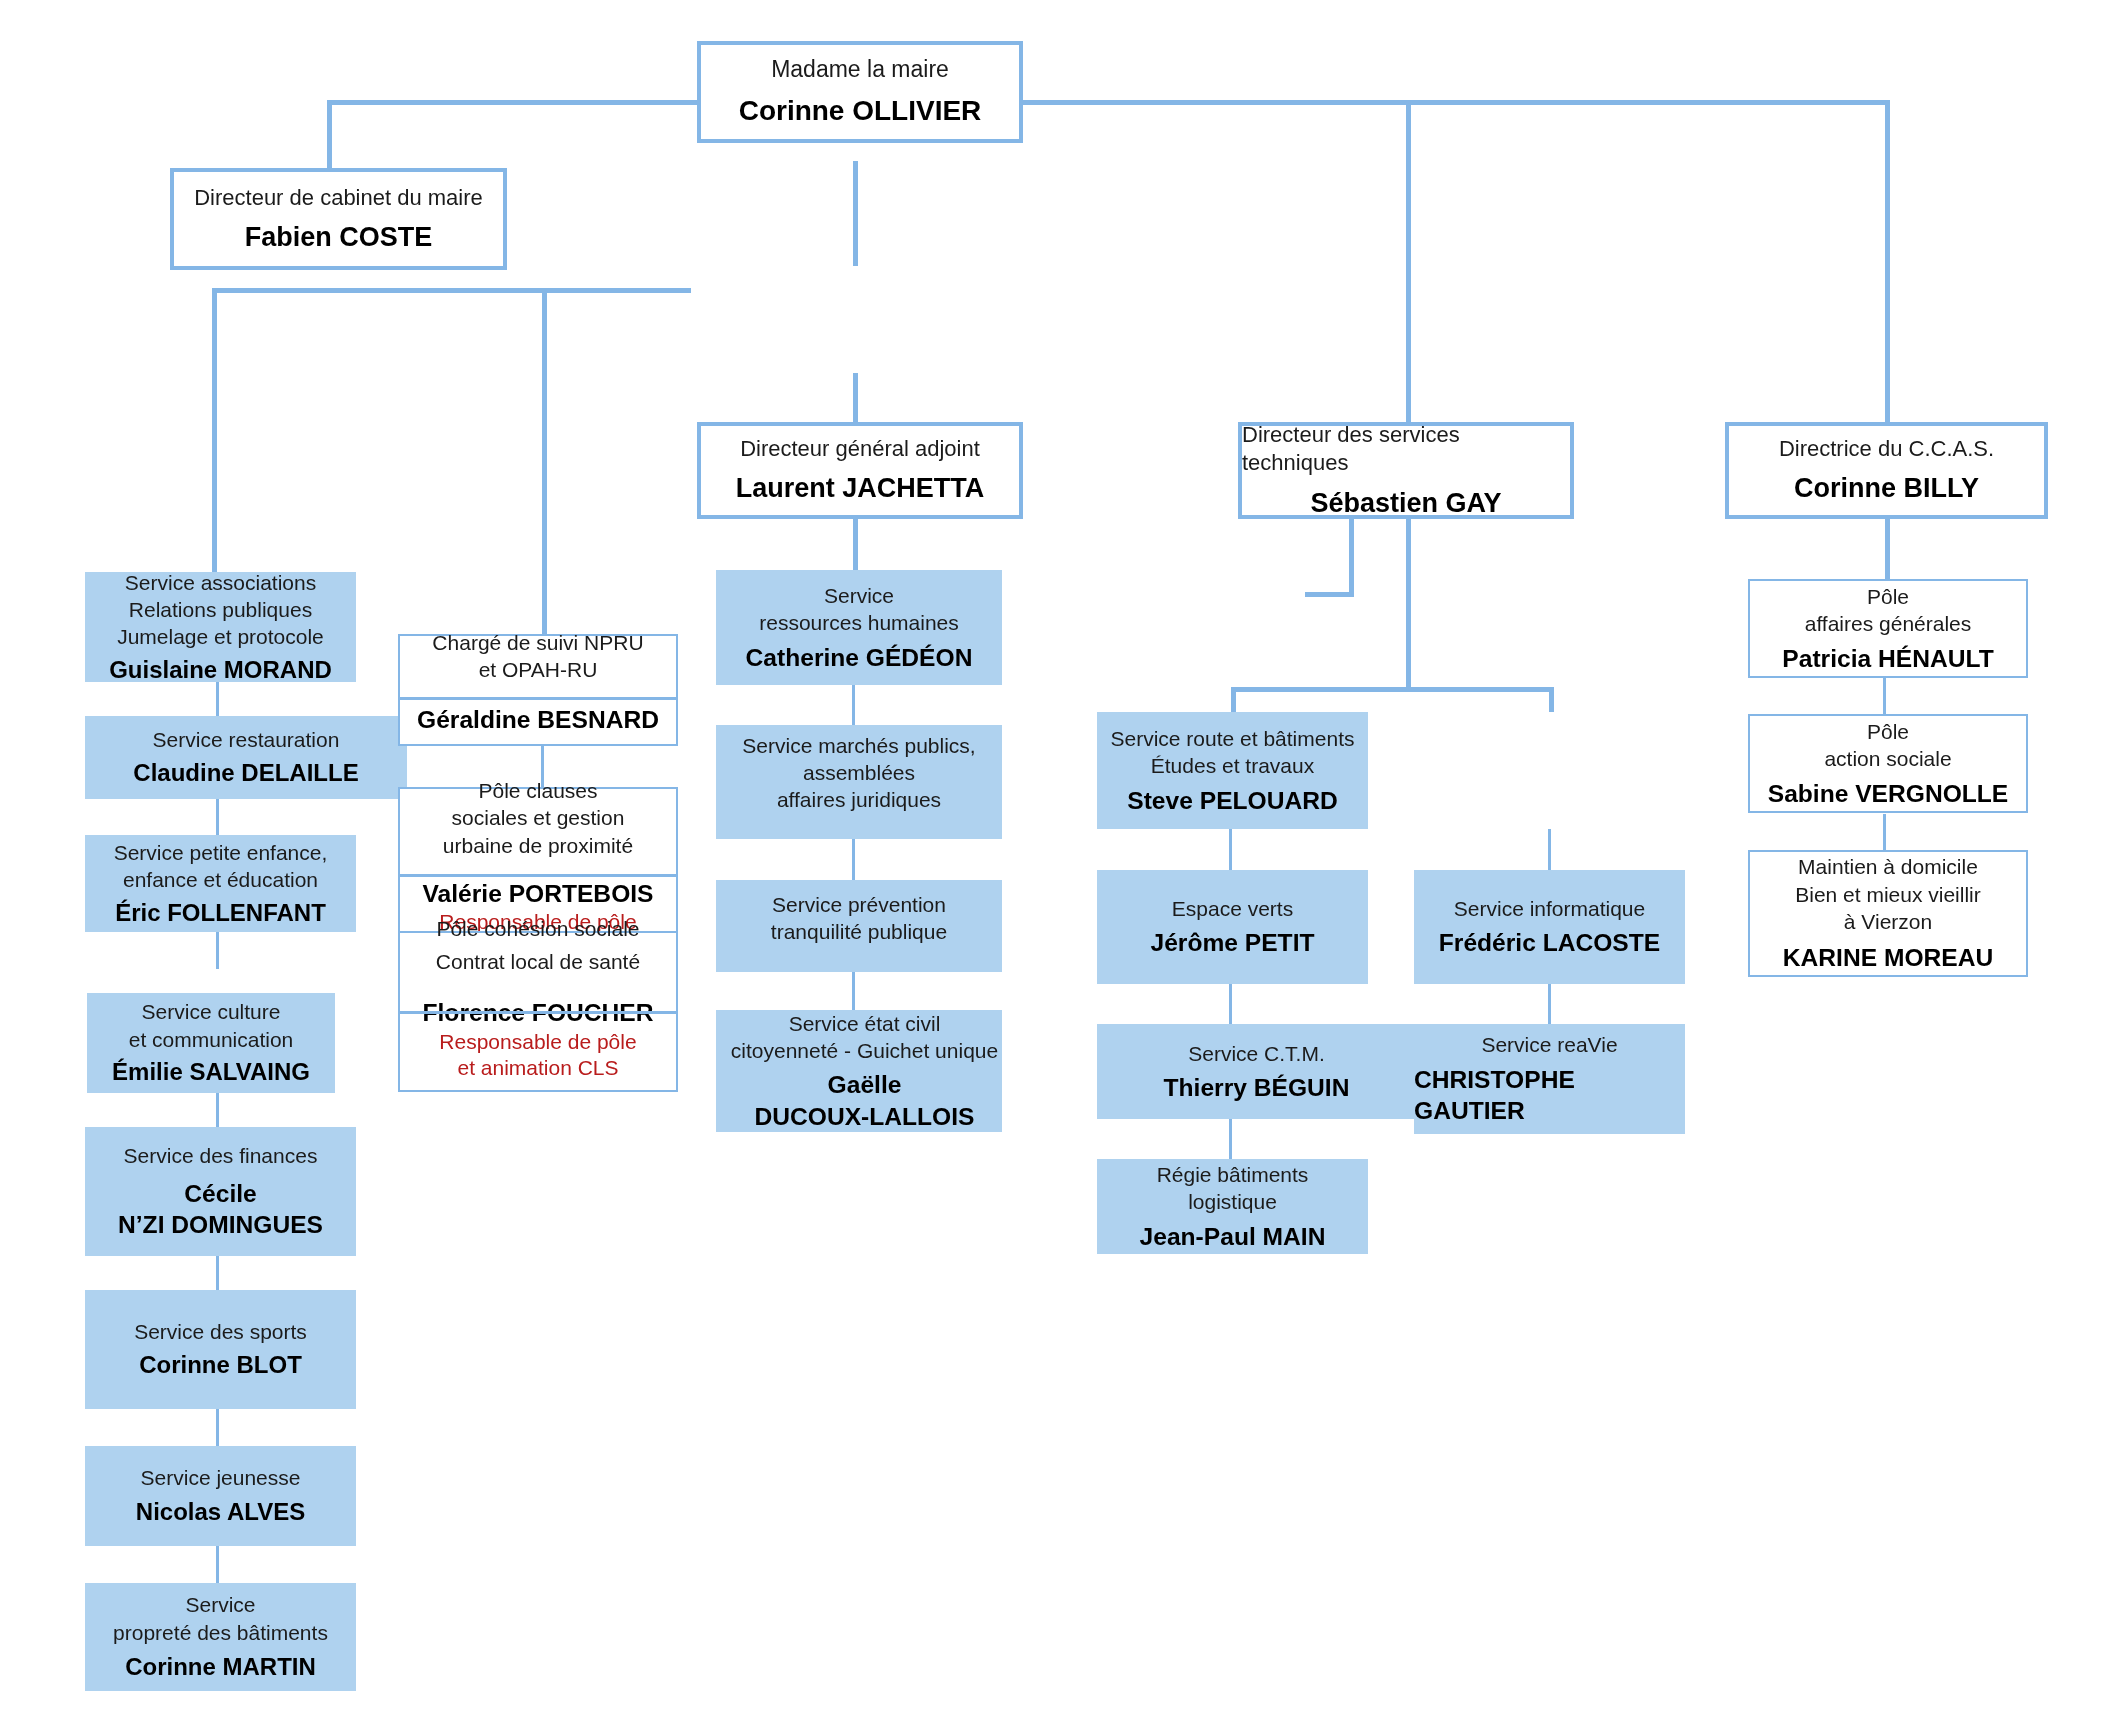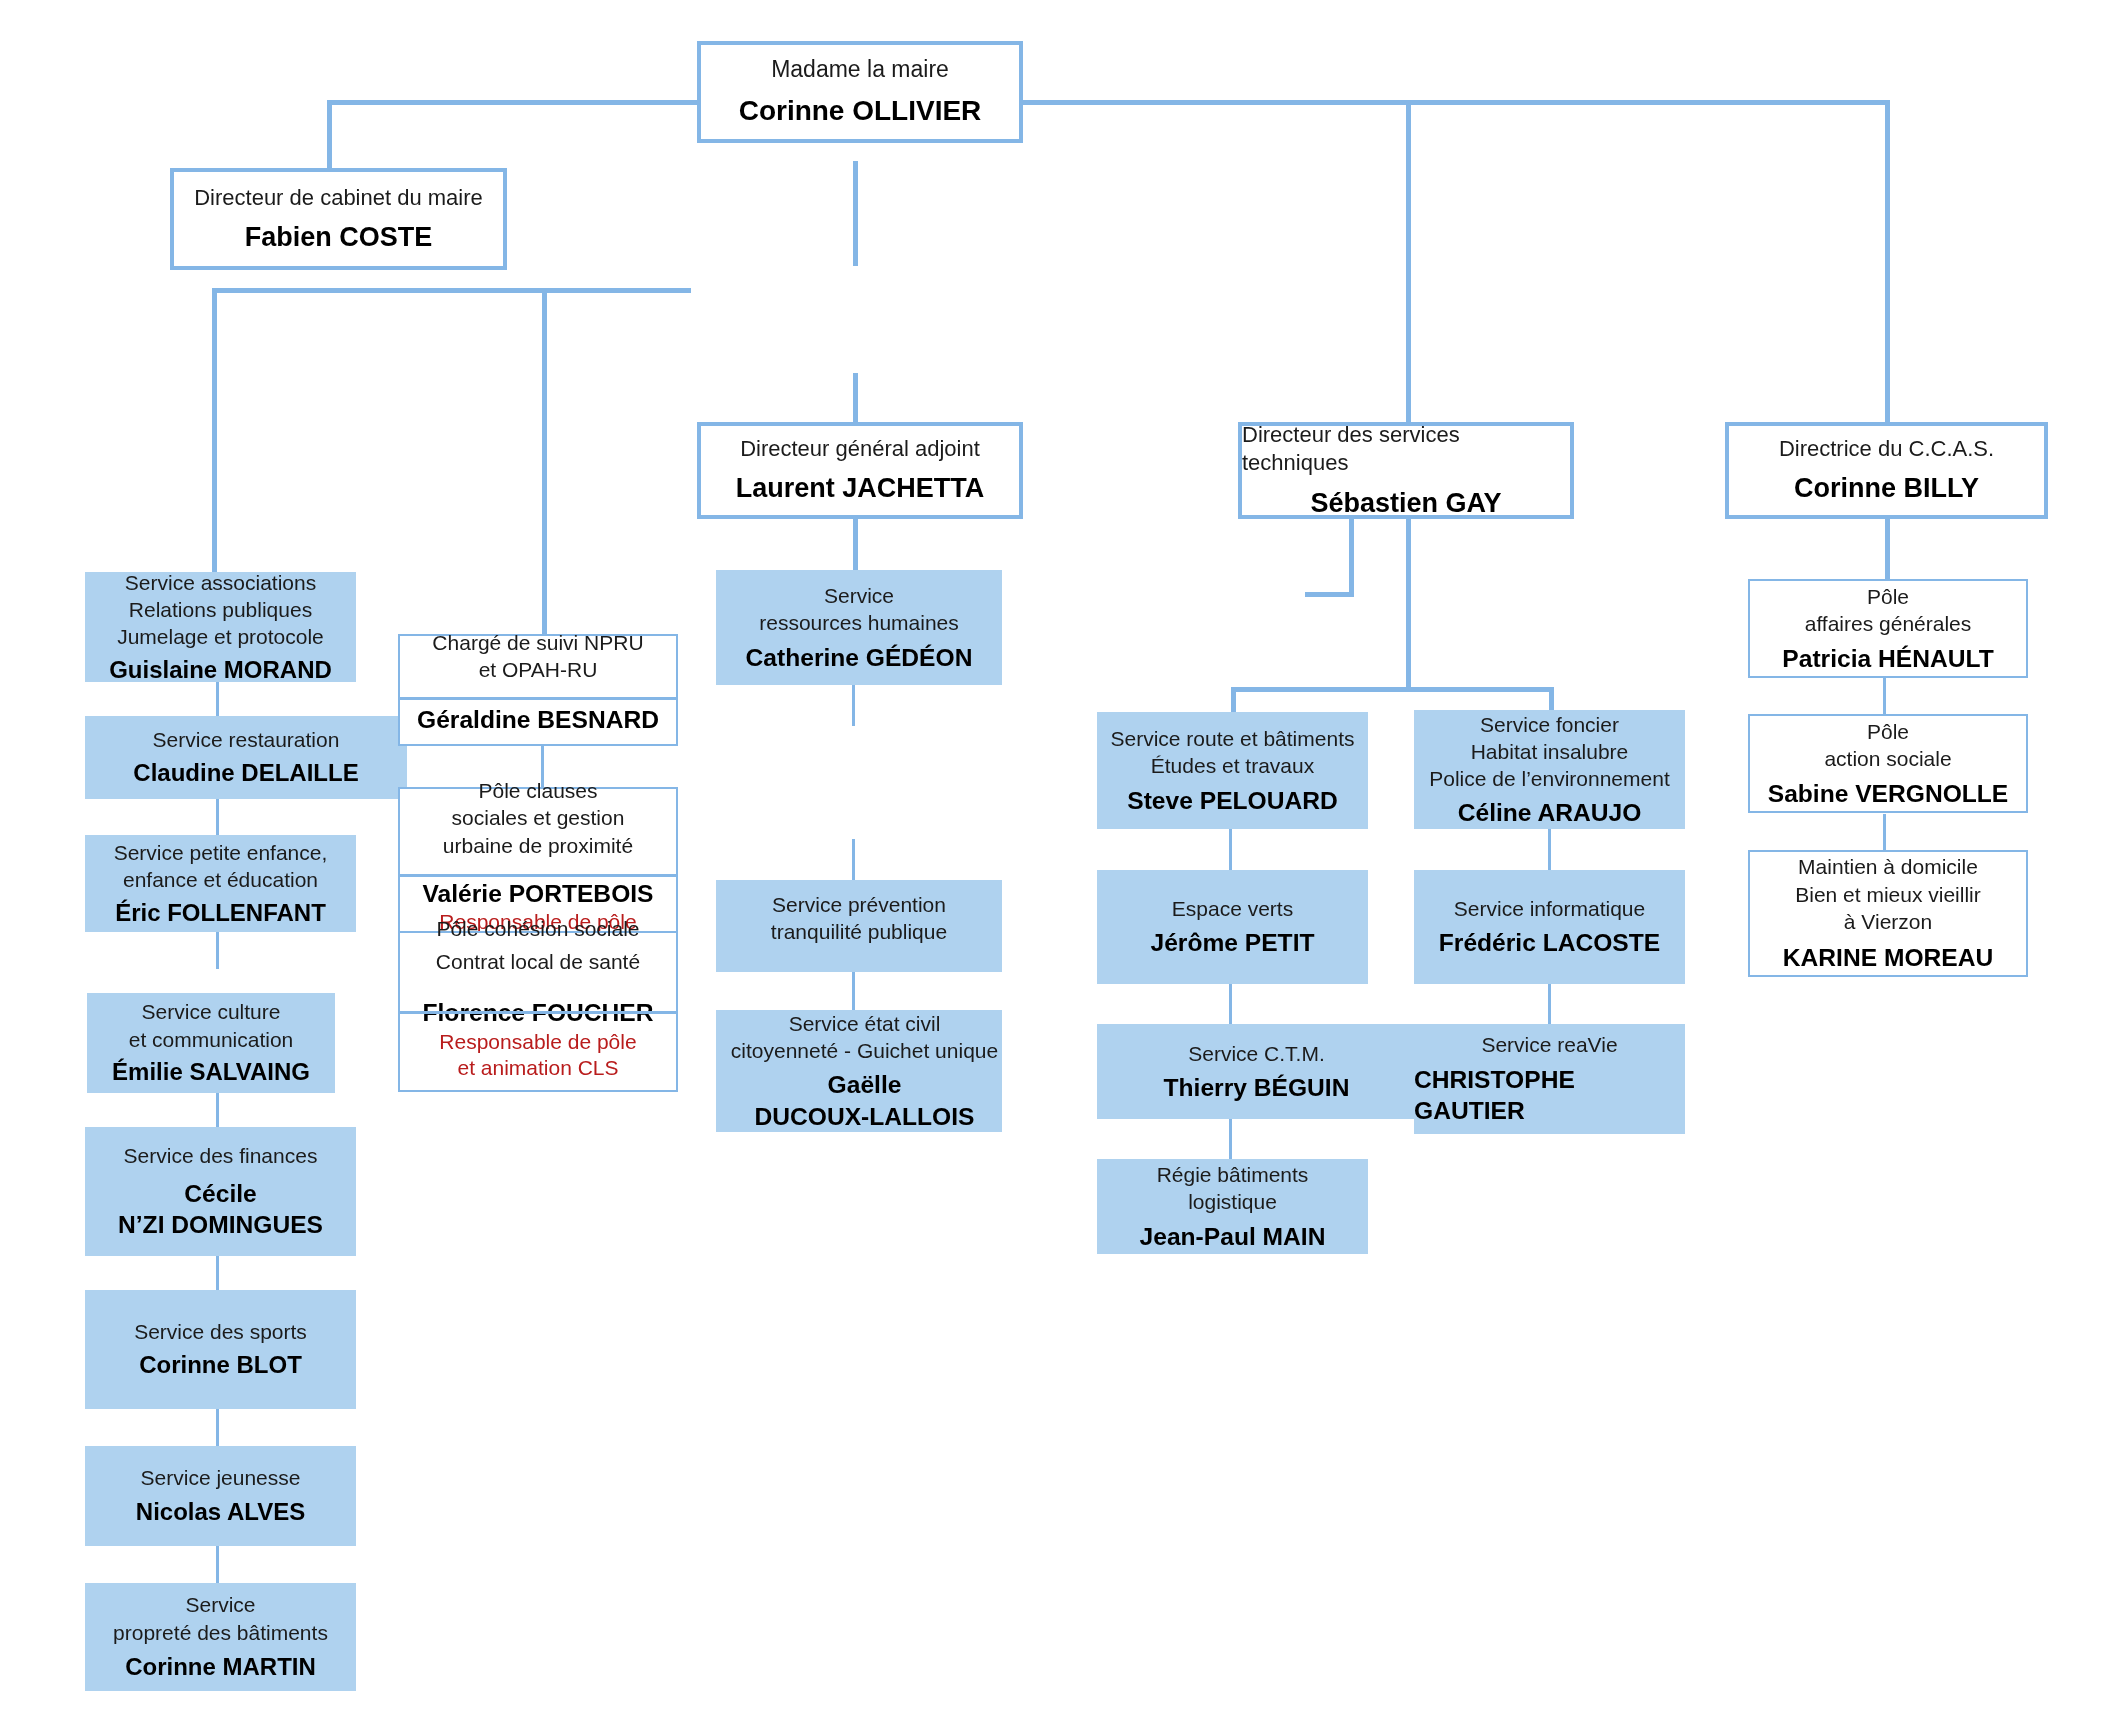--- a/index.html
+++ b/index.html
@@ -182,20 +182,25 @@
     <div class="sub" style="font-size:21px;">Responsable de pôle</div>
     <div class="sub" style="font-size:21px;">et animation CLS</div>
   </div>
 
   <div class="node fill" style="left:716px;top:570px;width:286px;height:115px;">
     <div class="ttl" style="font-size:21px;">Service</div>
     <div class="ttl" style="font-size:21px;">ressources humaines</div>
     <div class="nme" style="font-size:24.6px;margin-top:5.1px;">Catherine GÉDÉON</div>
   </div>
 
+  <div class="node fill" style="left:716px;top:725px;width:286px;height:114px;">
+    <div class="ttl" style="font-size:21px;margin-top:-18.6px;">Service marchés publics,</div>
+    <div class="ttl" style="font-size:21px;">assemblées</div>
+    <div class="ttl" style="font-size:21px;">affaires juridiques</div>
+  </div>
 
   <div class="node fill" style="left:716px;top:880px;width:286px;height:92px;">
     <div class="ttl" style="font-size:21px;margin-top:-15.3px;">Service prévention</div>
     <div class="ttl" style="font-size:21px;">tranquilité publique</div>
   </div>
 
   <div class="node fill" style="left:716px;top:1010px;width:286px;height:122px;padding-left:11px;">
     <div class="ttl" style="font-size:21px;">Service état civil</div>
     <div class="ttl" style="font-size:21px;">citoyenneté - Guichet unique</div>
     <div class="nme" style="font-size:24.6px;margin-top:5.1px;">Gaëlle</div>
@@ -218,26 +223,20 @@
     <div class="ttl" style="font-size:21px;">Service C.T.M.</div>
     <div class="nme" style="font-size:24.6px;margin-top:5.1px;">Thierry BÉGUIN</div>
   </div>
 
   <div class="node fill" style="left:1097px;top:1159px;width:271px;height:95px;">
     <div class="ttl" style="font-size:21px;">Régie bâtiments</div>
     <div class="ttl" style="font-size:21px;">logistique</div>
     <div class="nme" style="font-size:24.6px;margin-top:5.1px;">Jean-Paul MAIN</div>
   </div>
 
-  <div class="node fill" style="left:1414px;top:710px;width:271px;height:119px;">
-    <div class="ttl" style="font-size:21px;">Service foncier</div>
-    <div class="ttl" style="font-size:21px;">Habitat insalubre</div>
-    <div class="ttl" style="font-size:21px;">Police de l’environnement</div>
-    <div class="nme" style="font-size:24.6px;margin-top:4.2px;">Céline ARAUJO</div>
-  </div>
 
   <div class="node fill" style="left:1414px;top:870px;width:271px;height:114px;">
     <div class="ttl" style="font-size:21px;">Service informatique</div>
     <div class="nme" style="font-size:24.6px;margin-top:5.1px;">Frédéric LACOSTE</div>
   </div>
 
   <div class="node fill" style="left:1414px;top:1024px;width:271px;height:110px;">
     <div class="ttl" style="font-size:21px;">Service reaVie</div>
     <div class="nme" style="font-size:24.6px;margin-top:5.1px;">CHRISTOPHE GAUTIER</div>
   </div>

